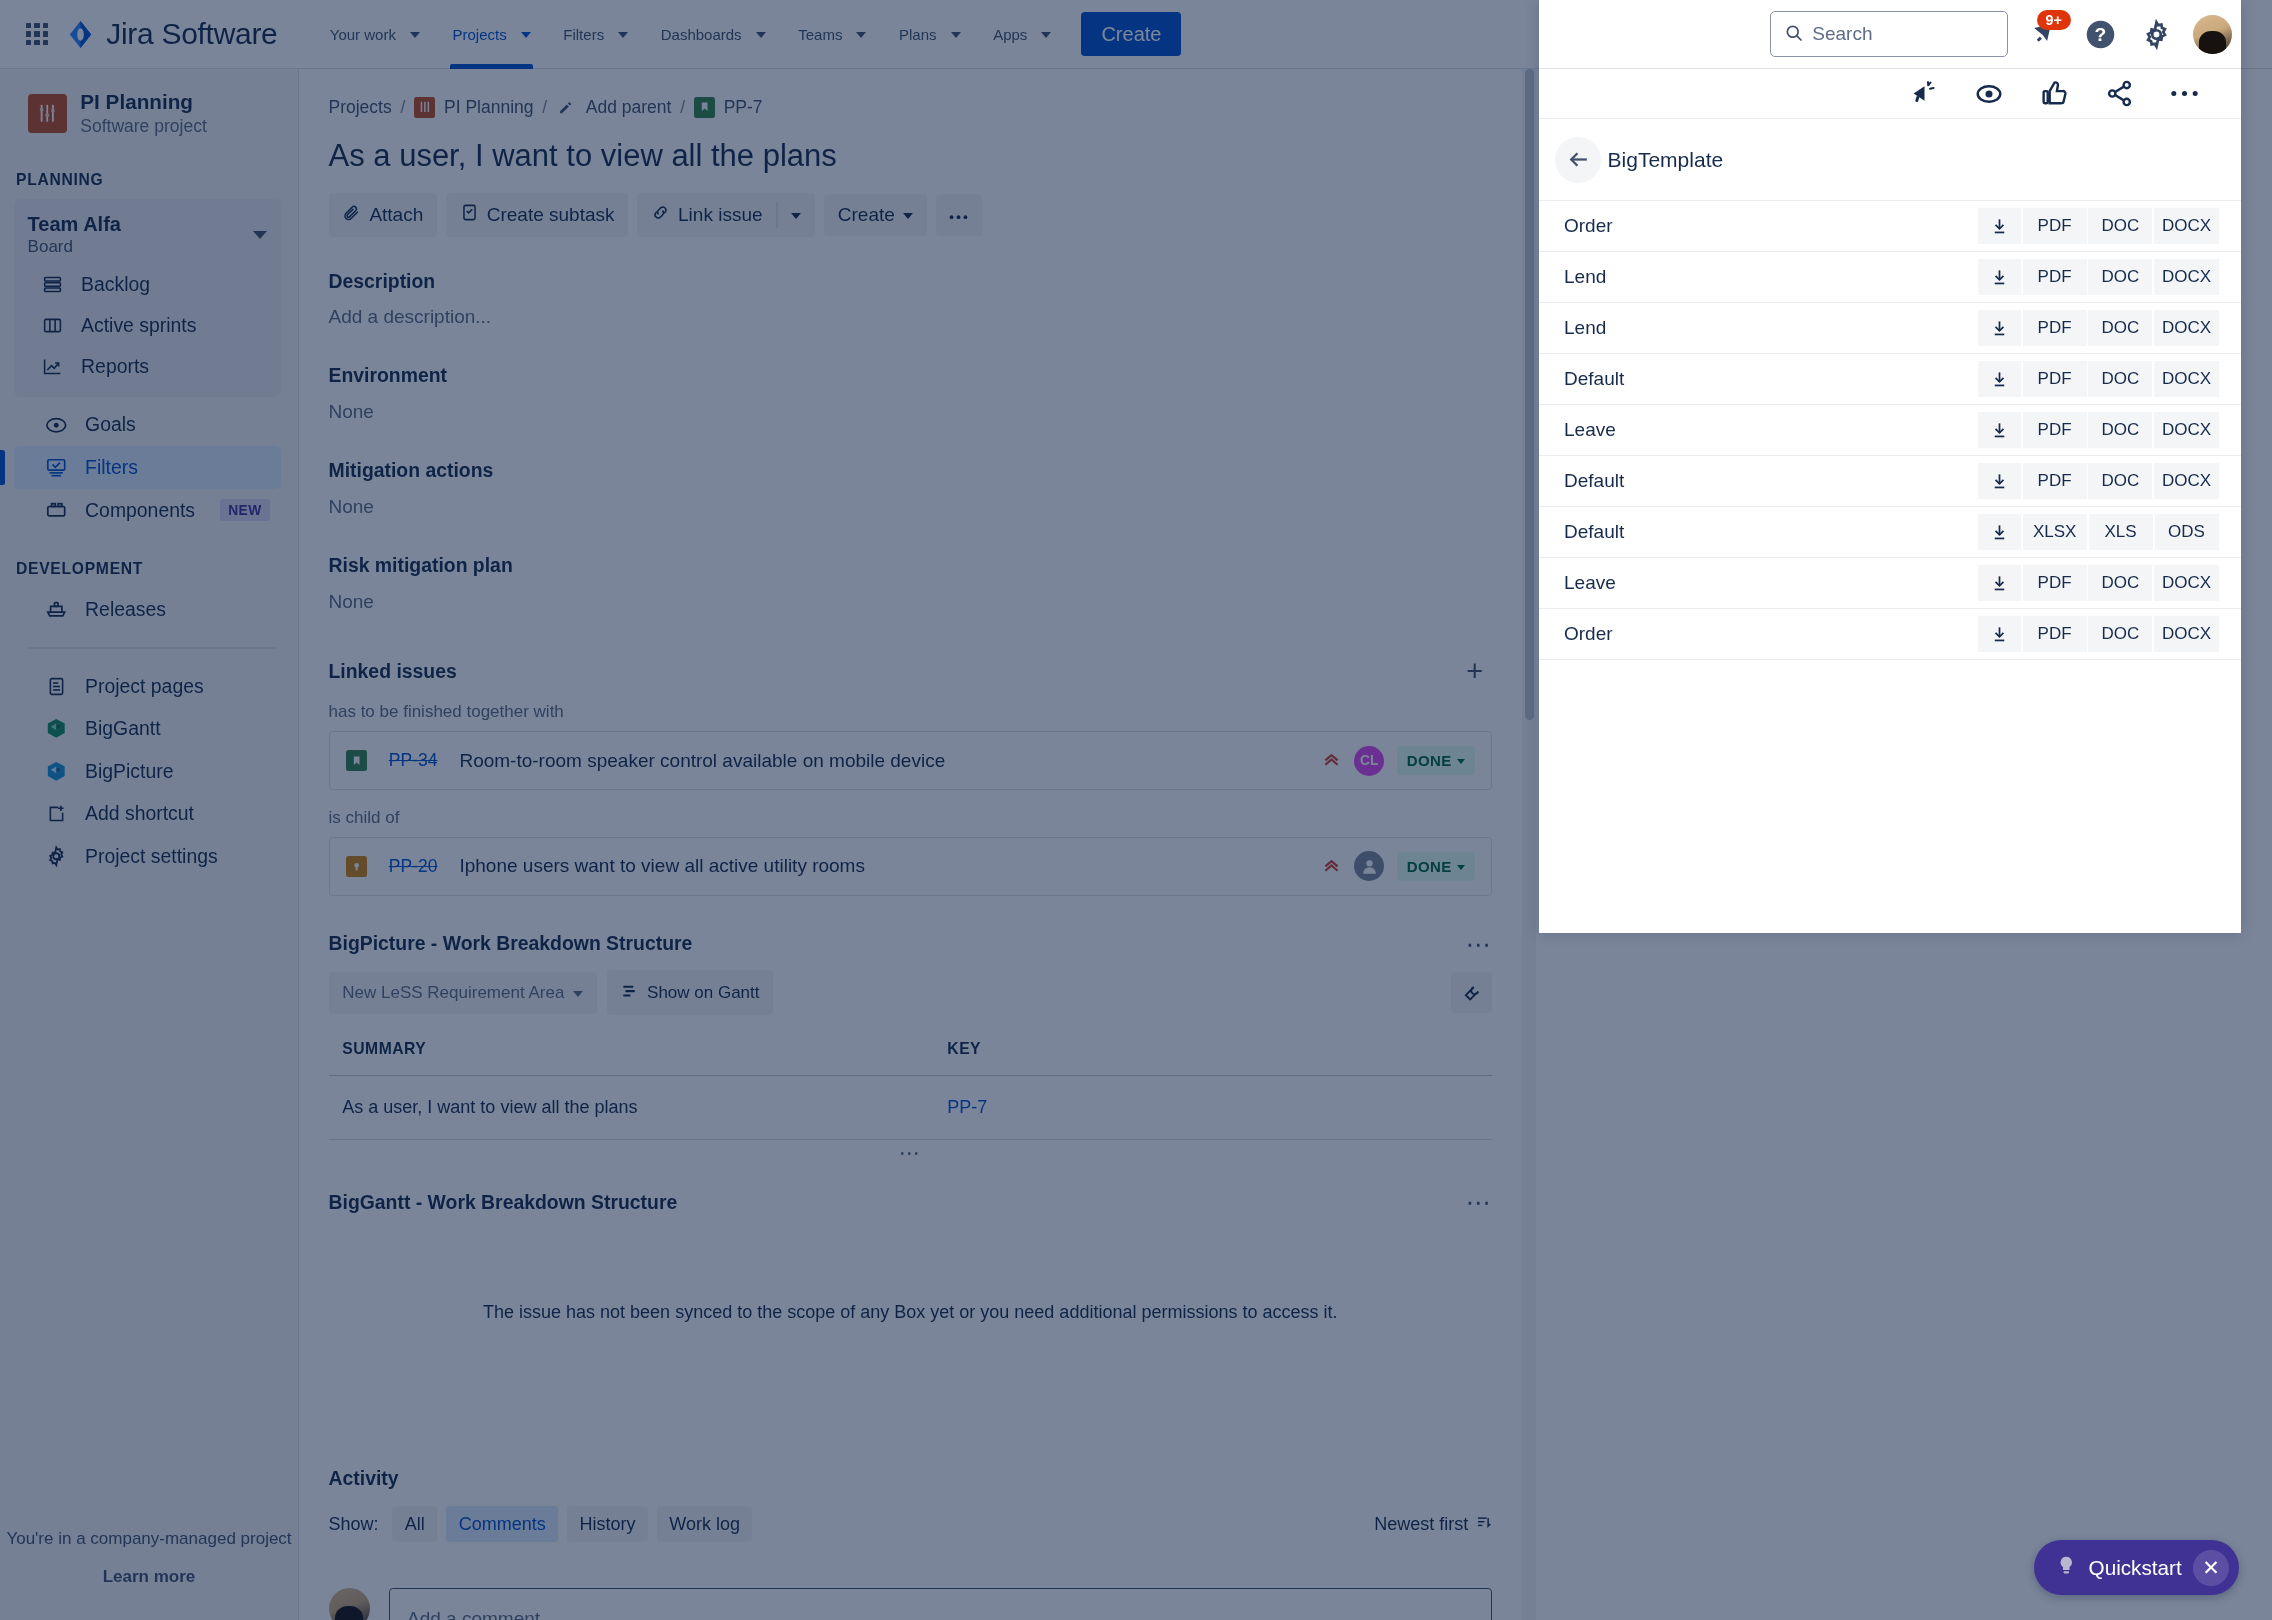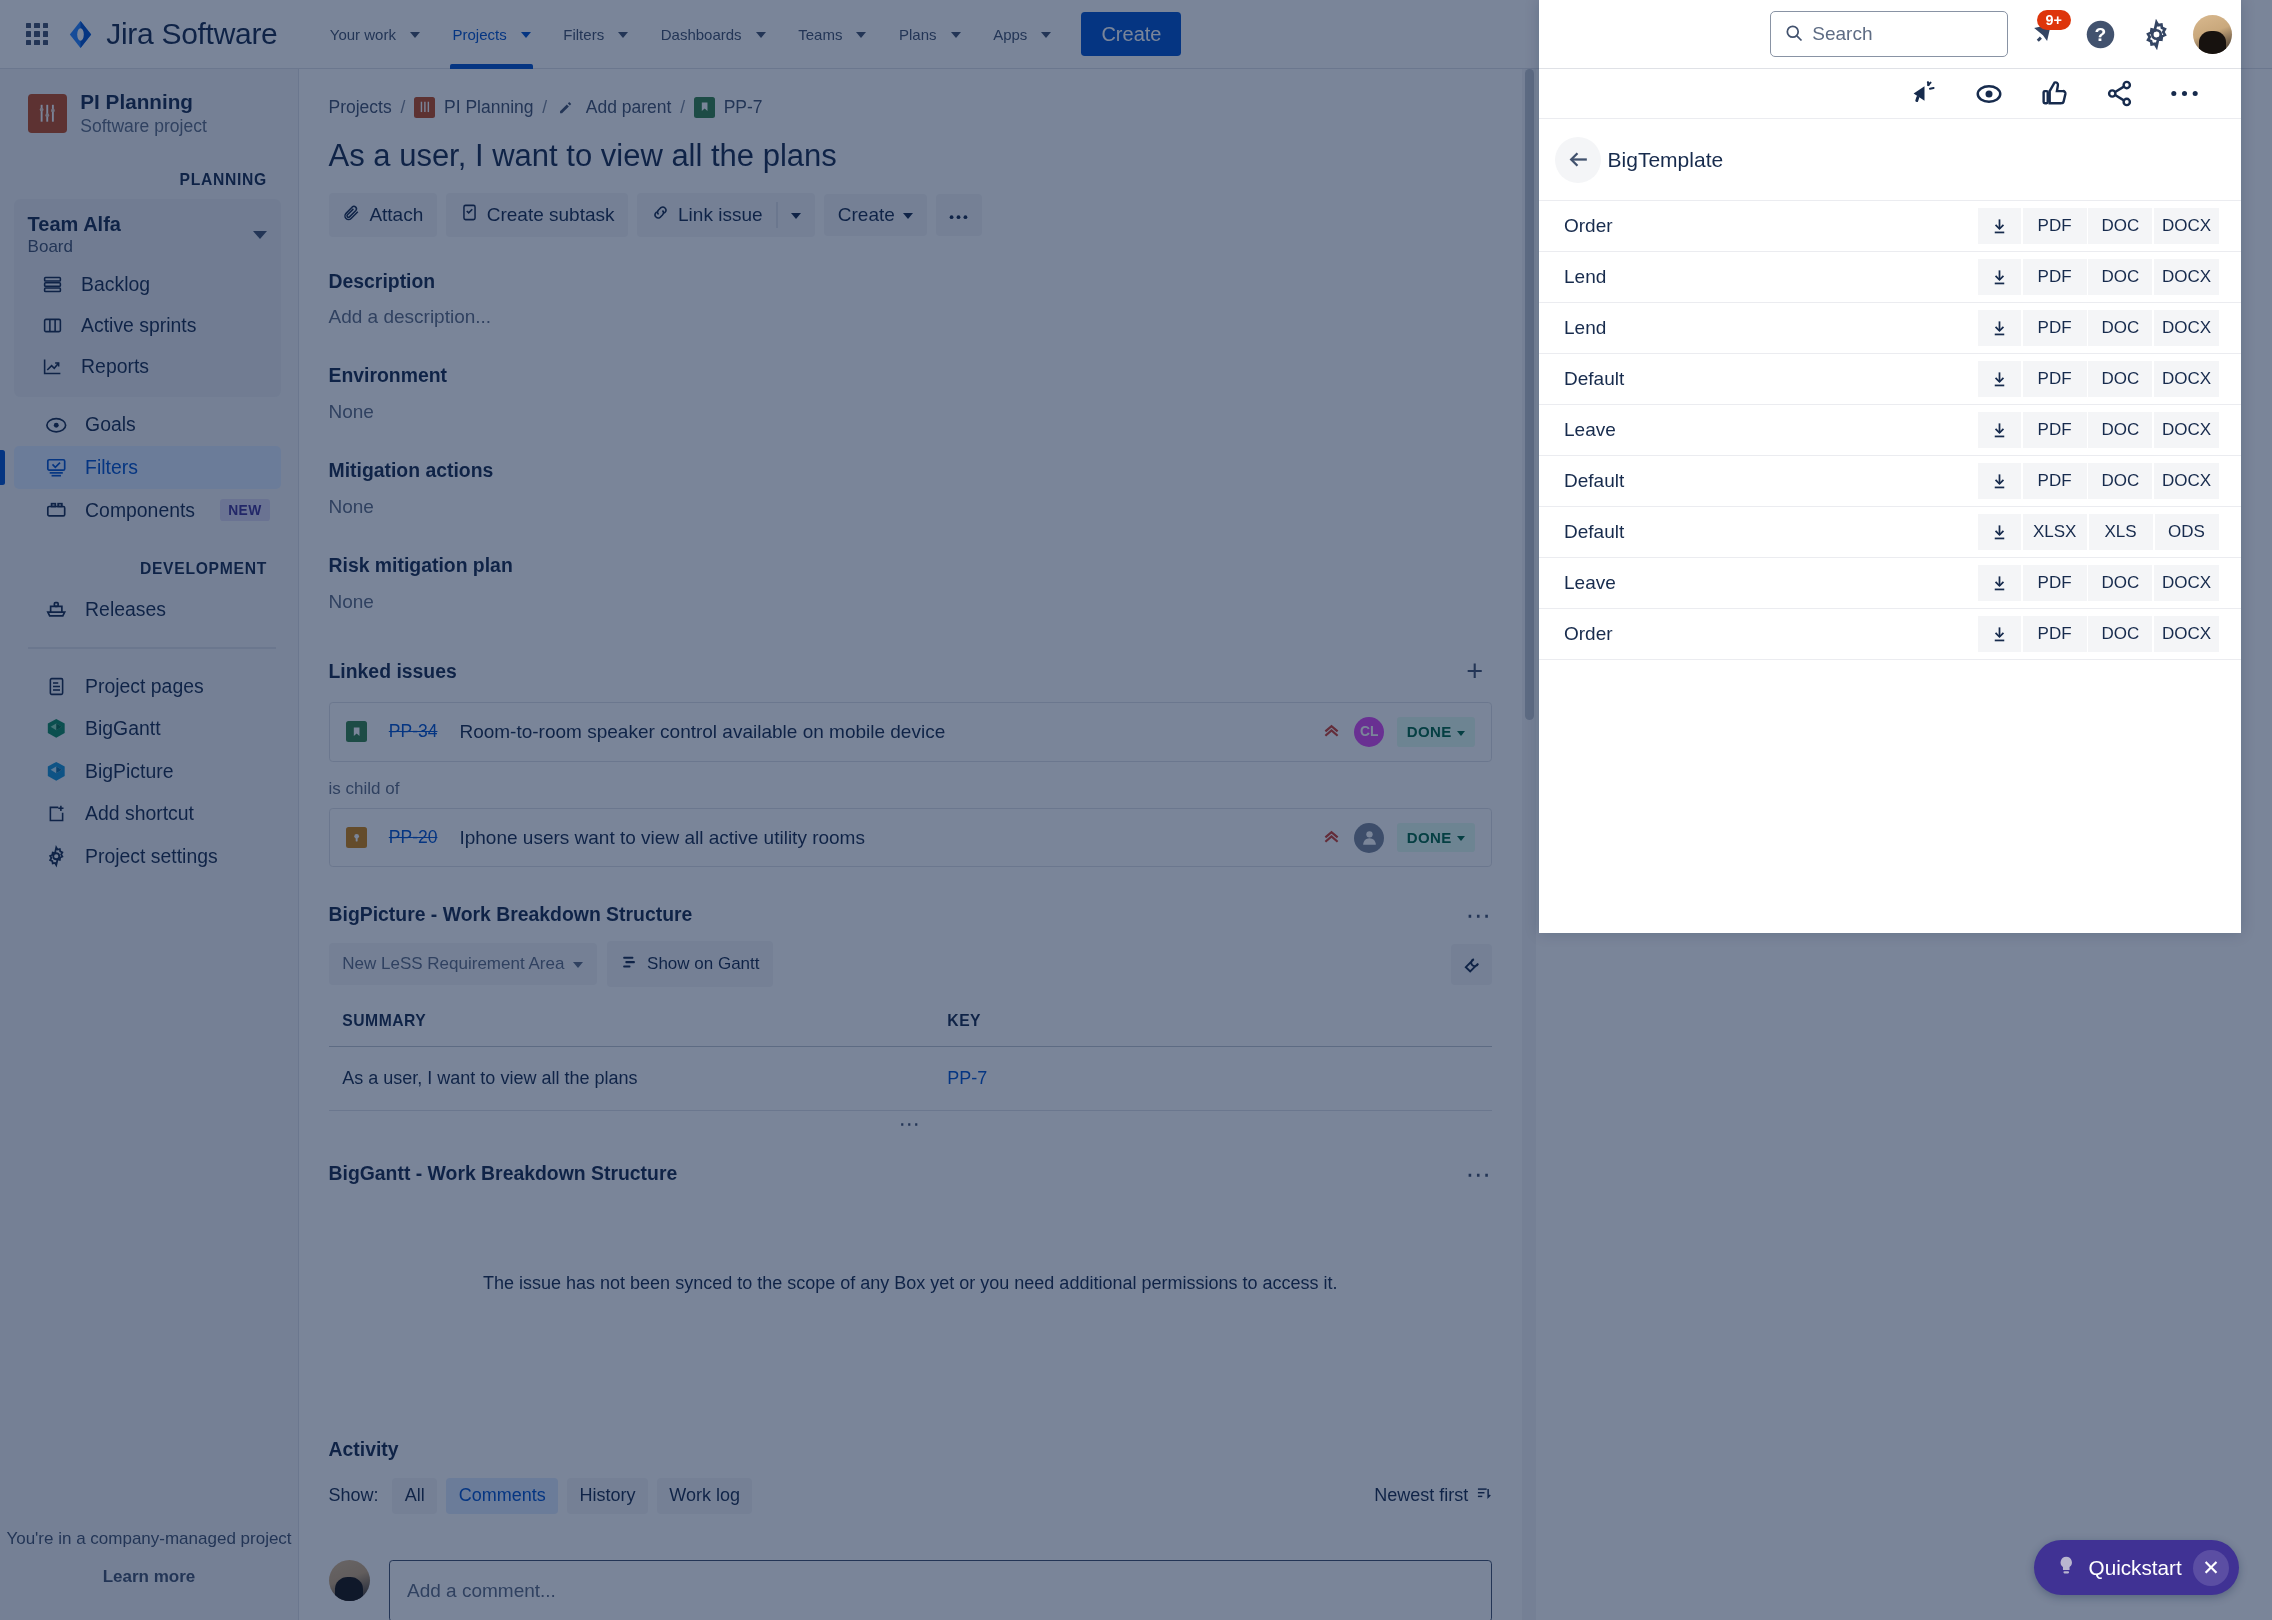--- a/index.html
+++ b/index.html
@@ -75,21 +75,21 @@
     position: absolute; top: 69px; left: 0; width: 299px; bottom: 0;
     background: #f4f5f7; border-right: 1.3px solid #dfe1e6; padding: 21px 0 0 0;
     overflow: hidden;
   }
   .proj-head { display: flex; align-items: center; gap: 13.8px; padding: 0 24px 0 27.5px; margin-bottom: 34px; }
   .proj-icon { width: 39px; height: 39px; background: #bf4a20; border-radius: 3.8px;
     display:flex; align-items:center; justify-content:center; flex: 0 0 auto; }
   .proj-name { font-size: 20.7px; font-weight: 700; color: #172b4d; line-height: 1.15; }
   .proj-sub { font-size: 17.5px; color: #5e6c84; margin-top: 2.5px; }
   .sect-label { font-size: 15.7px; font-weight: 700; color: #172b4d;
-    letter-spacing: 0.7px; padding: 0 31px; margin-bottom: 10px; text-align: right; }
+    letter-spacing: 0.7px; padding: 0 16px; margin-bottom: 10px; }
   .board-group { background: #ebecf0; border-radius: 6.3px; margin: 0 17.5px 6.3px 13.8px; padding: 7.5px 0 10px 0; }
   .board-head { display: flex; align-items: center; padding: 6.3px 13.8px 6.3px 13.8px; cursor: pointer; }
   .board-title { font-size: 20px; font-weight: 700; color: #172b4d; }
   .board-sub { font-size: 17px; color: #42526e; margin-top: 1.3px; }
   .chev { margin-left: auto; width: 0; height: 0; border-left: 7.5px solid transparent;
     border-right: 7.5px solid transparent; border-top: 8.8px solid #42526e; }
   .nav-row {
     display: flex; align-items: center; gap: 16.3px; padding: 8.1px 13.8px 8.1px 26px;
     font-size: 19.4px; color: #172b4d; cursor: pointer; position: relative;
   }
@@ -537,20 +537,21 @@
       <div class="sec-v">None</div>
 
       <div class="sec-h">Risk mitigation plan</div>
       <div class="sec-v" style="margin-bottom:44px;">None</div>
 
       <div class="linked-head">
         <span class="sec-h" style="margin:0;">Linked issues</span>
         <span class="plus-btn">+</span>
       </div>
 
+      <div class="rel-label">has to be finished together with</div>
       <div class="link-card">
         <span class="bc-chip" style="background:#36834a;">
           <svg width="11.3" height="11.3" viewBox="0 0 24 24" fill="#fff">
               <path d="M6 3h12v18l-6-5-6 5z"></path>
             </svg>
         </span>
         <span class="link-key">PP-34</span>
         <span class="link-sum">Room-to-room speaker control available on mobile device</span>
         <span class="link-right">
           <span>

